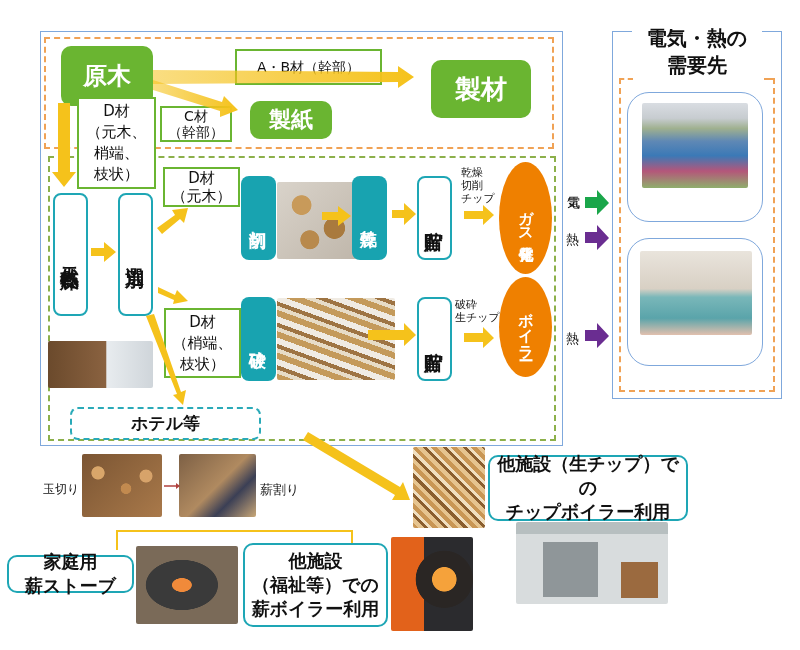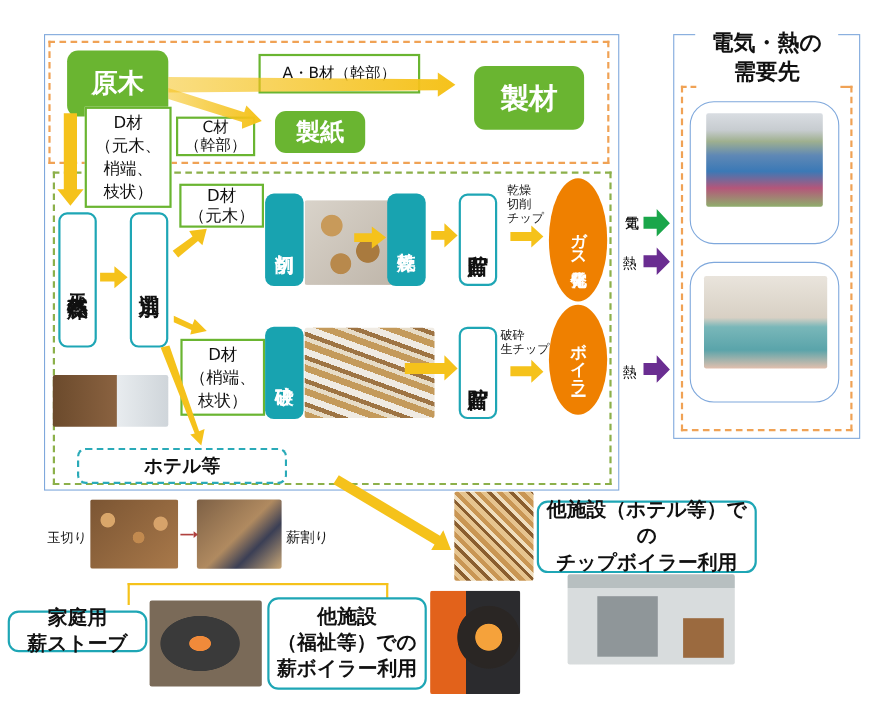--- a/index.html
+++ b/index.html
@@ -106,21 +106,21 @@
 <div class="abs" style="left:116px;top:530px;width:237px;height:20px;border:2px solid #f5c21b;border-bottom:none;"></div>
 <div class="abs callout" style="left:7px;top:555px;width:127px;height:38px;white-space:pre-line;">家庭用
 薪ストーブ</div>
 <div class="abs photo" style="left:136px;top:546px;width:102px;height:78px;background:radial-gradient(ellipse at 45% 50%,#f08a3a 0 12%,#3a3a3a 13% 45%,#7a6a58 46%);"></div>
 <div class="abs callout" style="left:243px;top:543px;width:145px;height:84px;white-space:pre-line;">他施設
 （福祉等）での
 薪ボイラー利用</div>
 <div class="abs photo" style="left:391px;top:537px;width:82px;height:94px;background:radial-gradient(circle at 65% 45%,#f5a23b 0 16%,#2a2624 17% 38%,transparent 39%),linear-gradient(90deg,#e2621b 0 40%,#2b2b2e 40%);"></div>
 
 <div class="abs photo" style="left:413px;top:447px;width:72px;height:81px;background:repeating-linear-gradient(45deg,#c99654 0 4px,#e6c48f 4px 8px,#8a5e2f 8px 11px,#f0dfc0 11px 14px);"></div>
-<div class="abs callout" style="left:488px;top:455px;width:200px;height:66px;white-space:pre-line;">他施設（ホテル等）での
+<div class="abs callout" style="left:488px;top:455px;width:200px;height:66px;white-space:pre-line;">他施設（生チップ）での
 チップボイラー利用</div>
 <div class="abs photo" style="left:516px;top:522px;width:152px;height:82px;background:linear-gradient(180deg,#b7bfc0 0 15%,#d8dcdd 15% 100%);">
   <div class="abs" style="left:27px;top:20px;width:55px;height:55px;background:#8f9699;"></div>
   <div class="abs" style="left:105px;top:40px;width:37px;height:36px;background:#9b6a3f;"></div>
 </div>
 
 <svg class="arrows" width="800" height="650">
   <defs>
     <linearGradient id="yg" x1="0" x2="1">
         <stop offset="0" stop-color="#f5c21b" stop-opacity="0.55"></stop>

